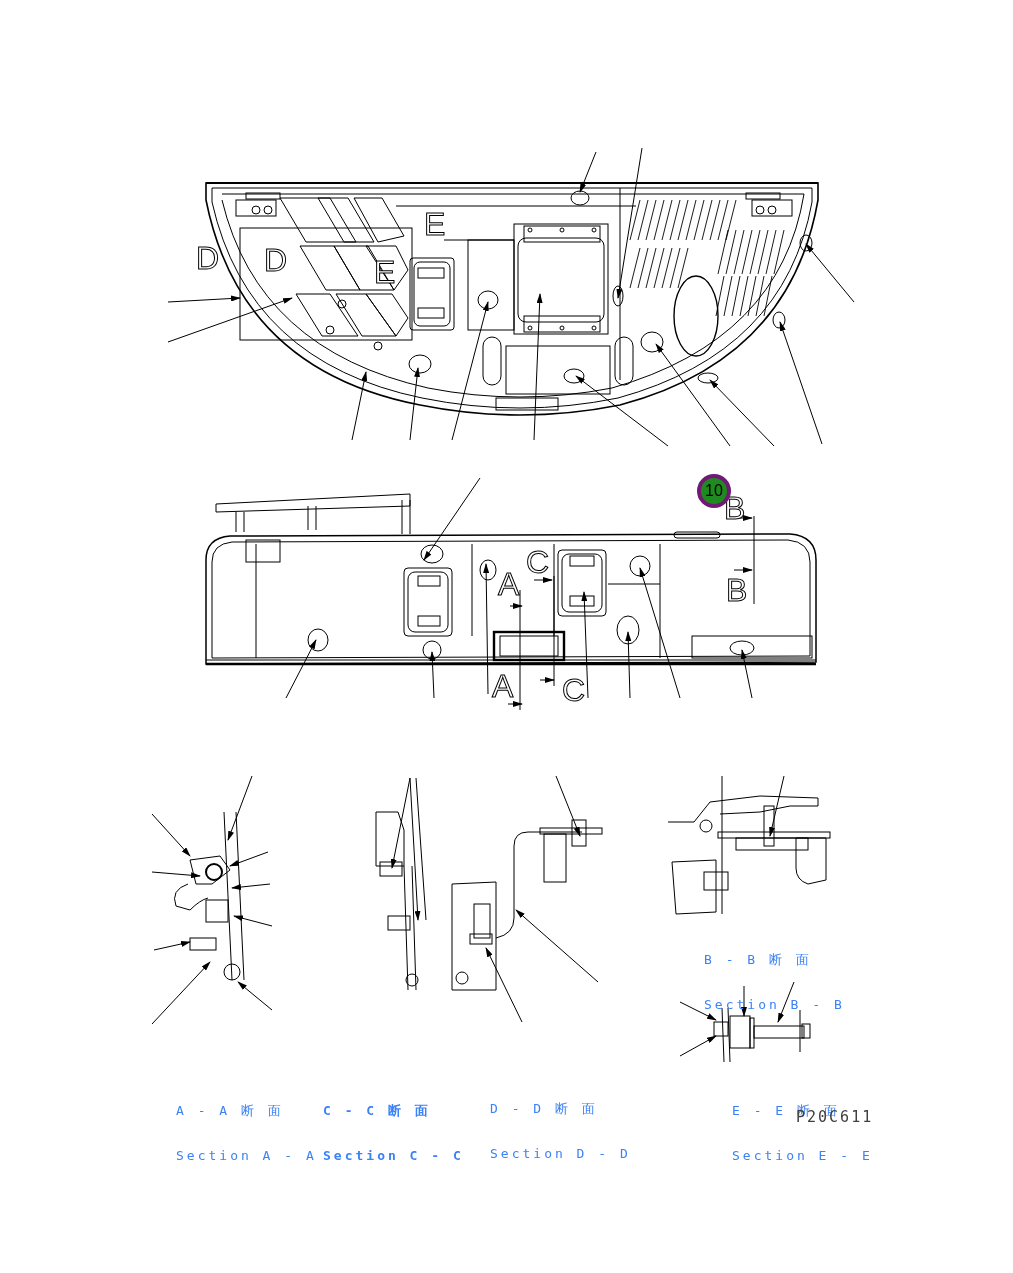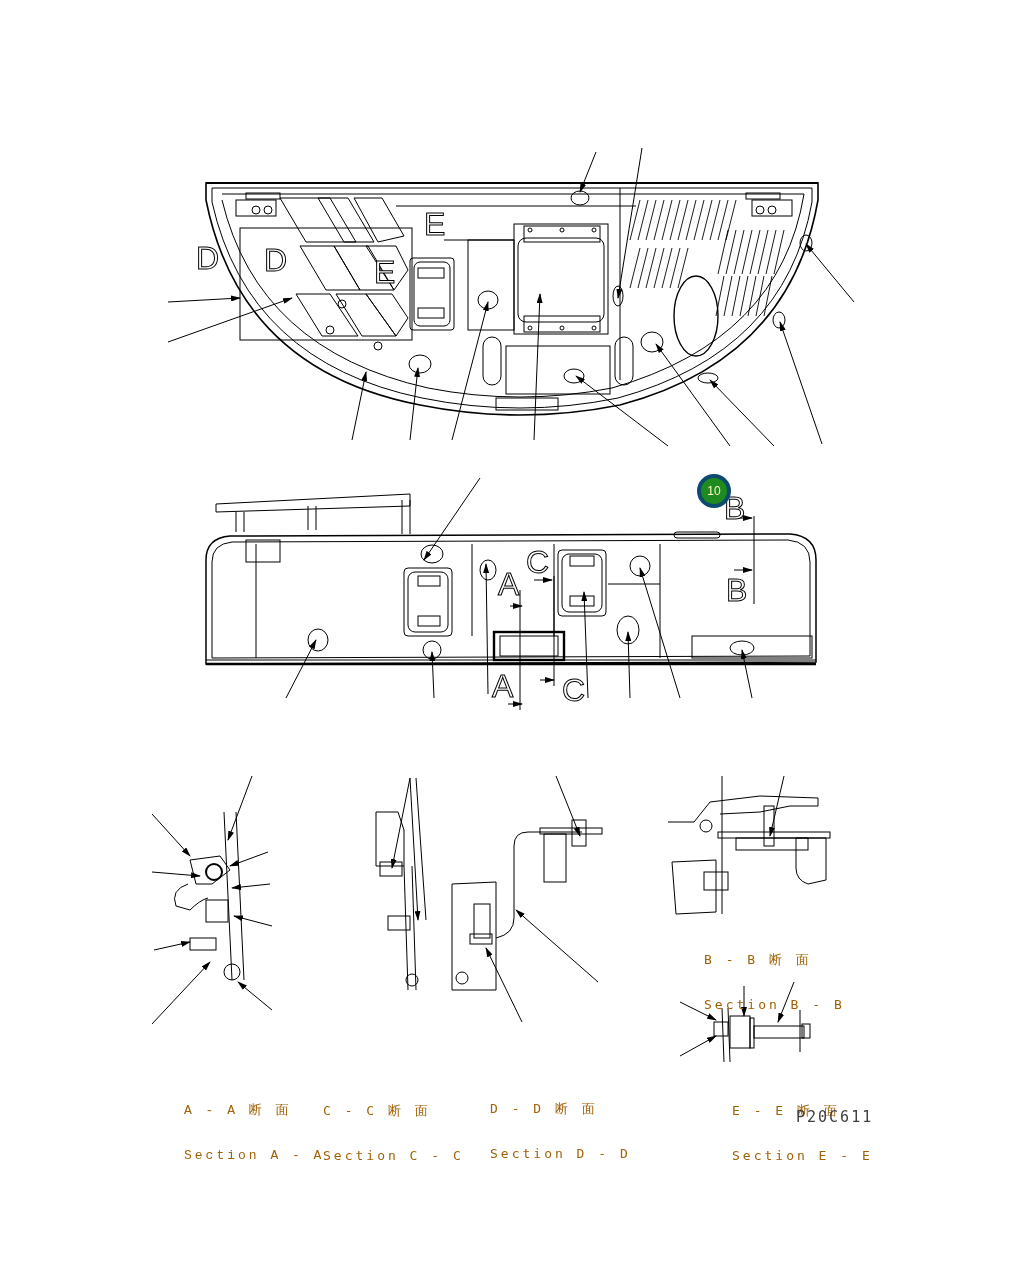--- a/index.html
+++ b/index.html
@@ -1,25 +1,25 @@
 <!DOCTYPE html>
 <html><head>
 <meta charset="utf-8">
 <style>
   html, body { margin: 0; padding: 0; background: #ffffff; }
   body { width: 1013px; height: 1273px; position: relative; overflow: hidden;
          font-family: "DejaVu Sans Mono", monospace; color: #000; }
   svg.drawing { position: absolute; left: 0; top: 0; }
   .lbl { position: absolute; font-family: "DejaVu Sans Mono", monospace; font-size: 13px;
-         letter-spacing: 3px; line-height: 15px; white-space: pre; color: #a16207; }
+         letter-spacing: 3px; line-height: 15px; white-space: pre; color: #3b82f6; }
   .big { position: absolute; font-family: "Liberation Sans", sans-serif; font-size: 32px;
          font-weight: 100; color: #fff; -webkit-text-stroke: 1px #000; line-height: 1; }
   .callout { position: absolute; width: 34px; height: 34px; border-radius: 50%;
-             background: #1f8a1f; border: 4px solid #0c4a6e; box-sizing: border-box;
-             color: #fef9c3; font-family: "Liberation Sans", sans-serif; font-size: 12px;
+             background: #1f8a1f; border: 4px solid #701a75; box-sizing: border-box;
+             color: #000000; font-family: "Liberation Sans", sans-serif; font-size: 16px;
              display: flex; align-items: center; justify-content: center; cursor: pointer; }
   .docid { position: absolute; font-family: "DejaVu Sans Mono", monospace; font-size: 15px;
            letter-spacing: 2px; color: #404040; }
 </style>
 </head>
 <body>
 
 <svg class="drawing" width="1013" height="1273" viewBox="0 0 1013 1273" fill="none" stroke="#000" stroke-width="1">
   <defs>
     <marker id="ar" markerWidth="10" markerHeight="6" refX="9" refY="3" orient="auto">
@@ -263,25 +263,25 @@
 <span class="big" style="left:492px;top:670px;">A</span>
 <span class="big" style="left:526px;top:546px;">C</span>
 <span class="big" style="left:562px;top:674px;">C</span>
 <span class="big" style="left:726px;top:574px;">B</span>
 <span class="big" style="left:724px;top:492px;">B</span>
 
 <div class="callout" style="left:697px;top:474px;">
   <span>10</span>
 </div>
 
-<div class="lbl" style="left:184px;top:1073px;font-family:Liberation Mono, monospace;">
+<div class="lbl" style="left:176px;top:1073px;">
   <div>A - A 断 面</div>
   <div>Section A - A</div>
 </div>
-<div class="lbl" style="left:323px;top:1073px;">
+<div class="lbl" style="left:323px;top:1073px;font-weight:bold;">
   <div>C - C 断 面</div>
   <div>Section C - C</div>
 </div>
 <div class="lbl" style="left:490px;top:1071px;">
   <div>D - D 断 面</div>
   <div>Section D - D</div>
 </div>
 <div class="lbl" style="left:704px;top:922px;">
   <div>B - B 断 面</div>
   <div>Section B - B</div>

